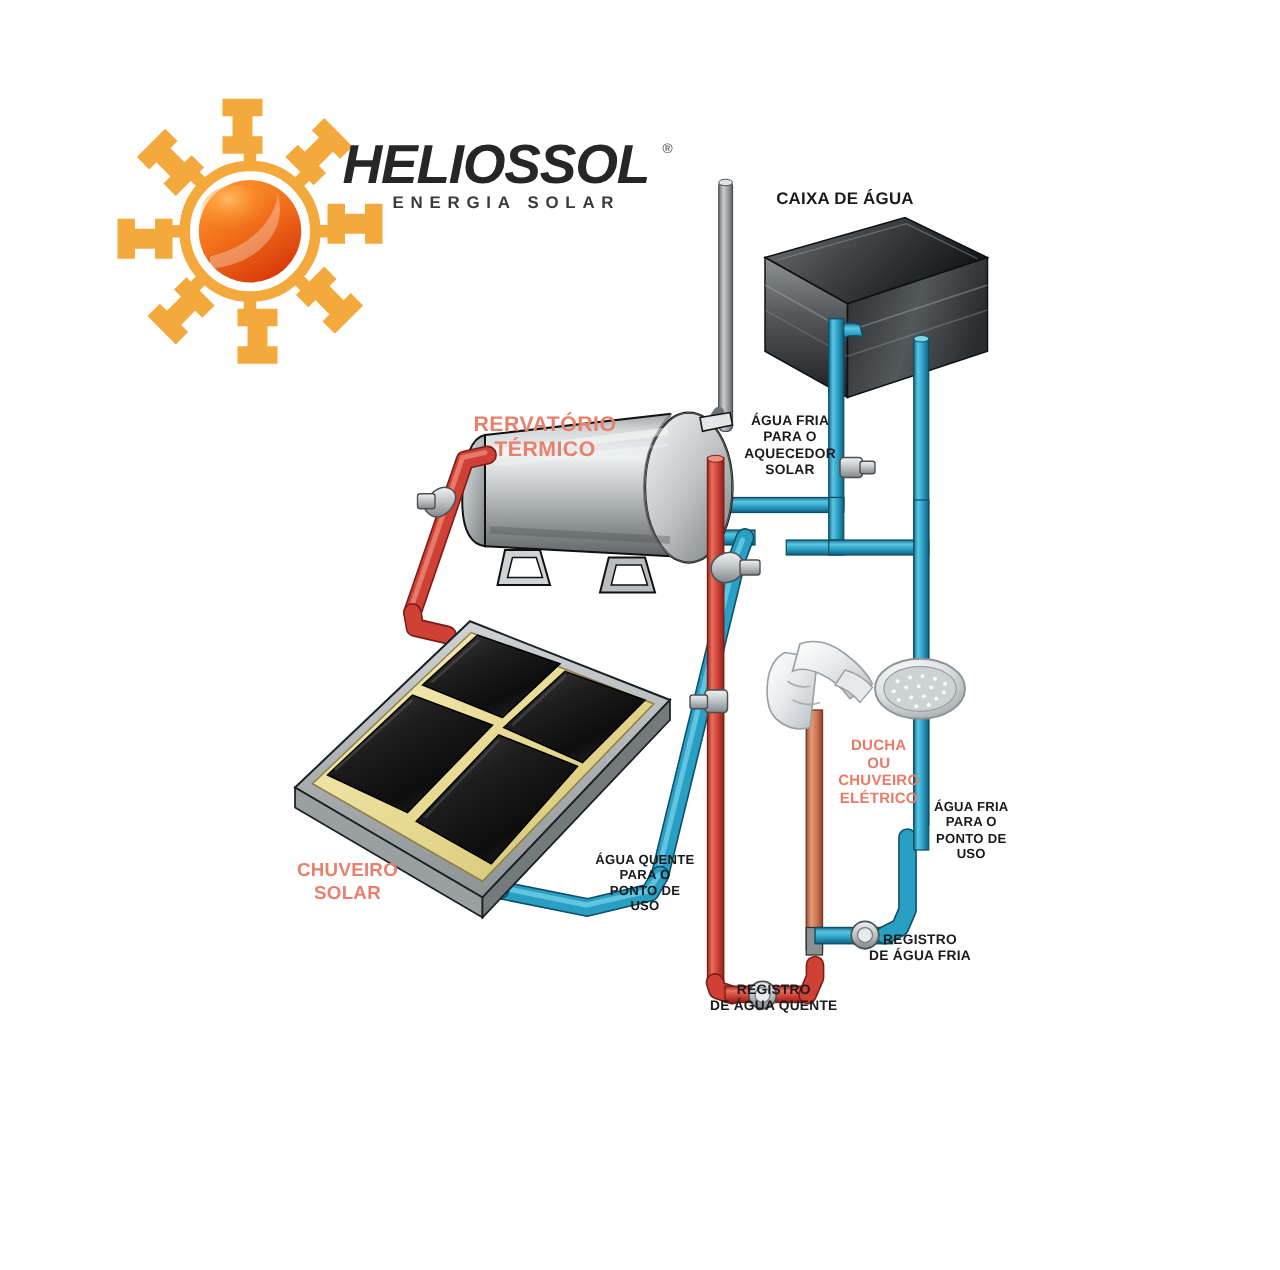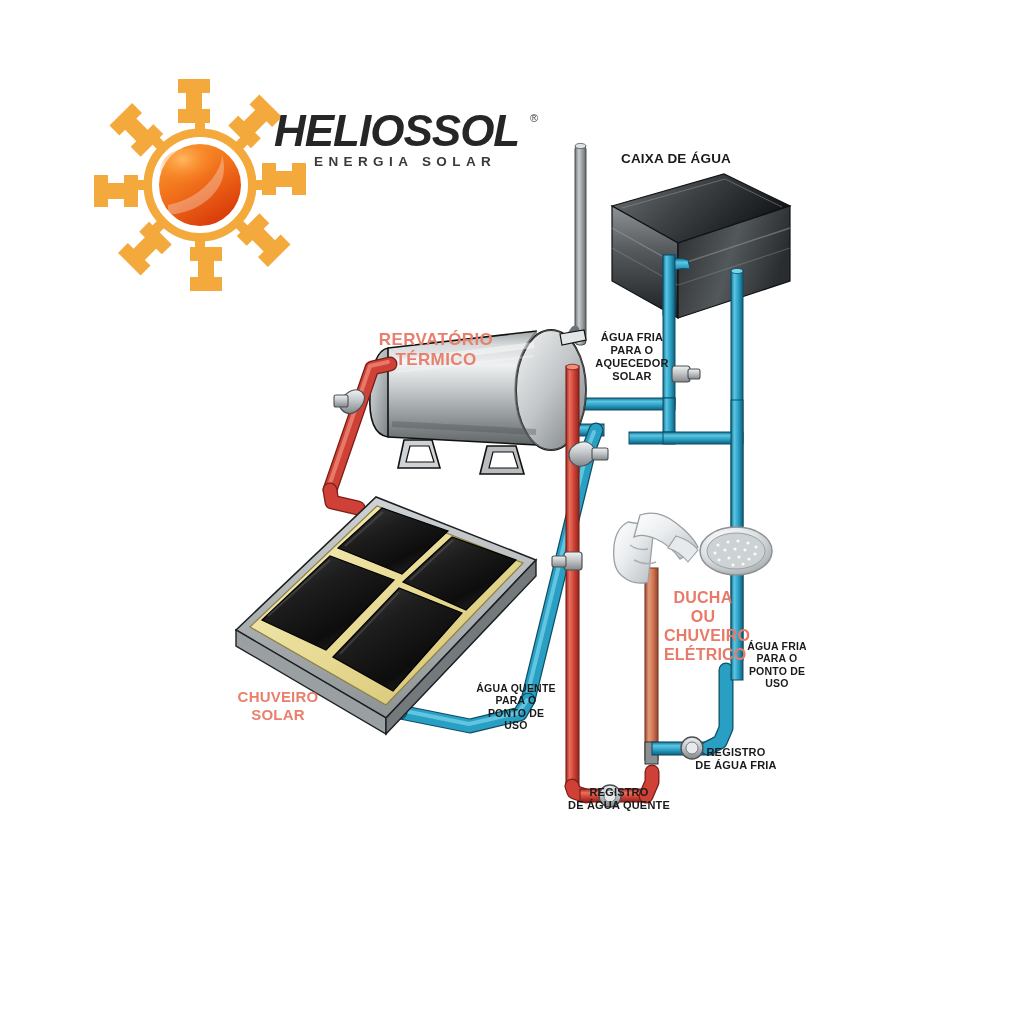--- a/index.html
+++ b/index.html
@@ -58,21 +58,21 @@
     font-size: 11px;
   }
   #label-collector {
     left: 218px; top: 688px;
     width: 120px;
     font-size: 15px;
   }
   #label-shower {
     left: 664px; top: 589px;
     width: 78px;
-    font-size: 16px;
+    font-size: 12px;
   }
   #label-cold-to-use {
     left: 740px; top: 640px;
     width: 74px;
     font-size: 10.5px;
   }
   #label-hot-to-use {
     left: 474px; top: 682px;
     width: 84px;
     font-size: 10.5px;

